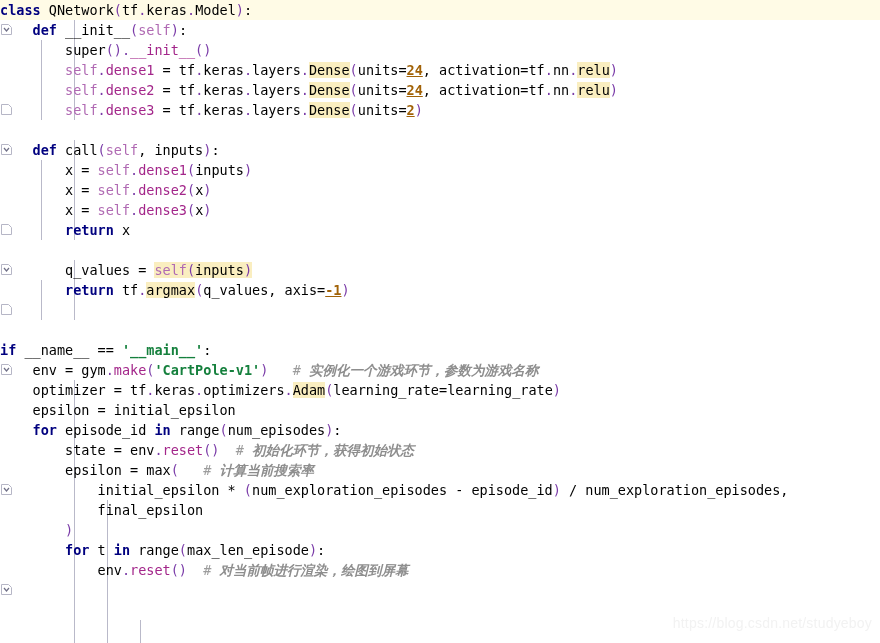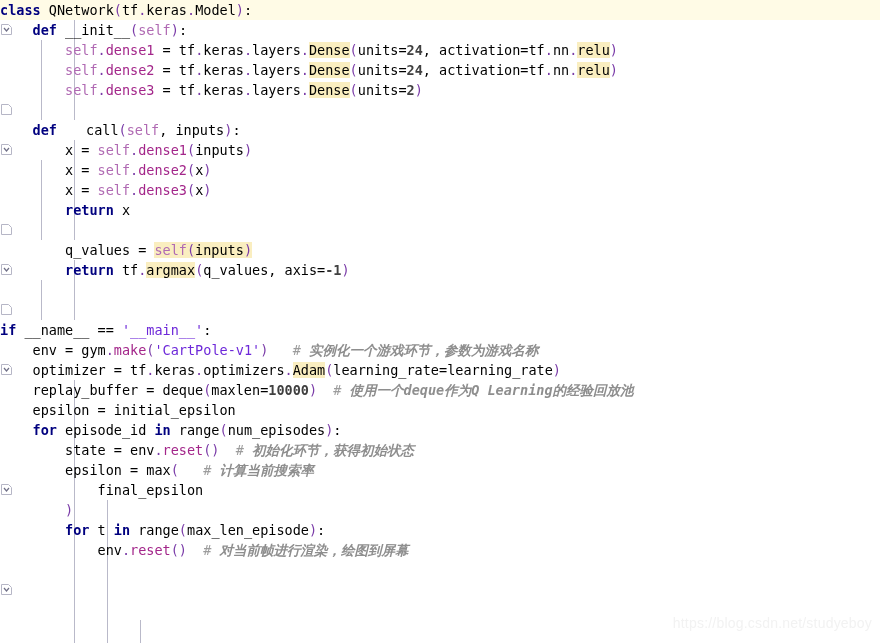--- a/index.html
+++ b/index.html
@@ -66,23 +66,23 @@
     width: 1px;
     background: #b9b9c9;
   }
 
   
   .kw       { color: #00007f; font-weight: bold; }   
   .nm       { color: #000000; }                      
   .cls      { color: #000000; }                      
   .self     { color: #b06ab3; }                      
   .attr     { color: #a3268a; }                      
-  .fn       { color: #000000; margin-left: 21px; }
-  .num      { color: #404040; font-weight: bold; }
-  .str      { color: #6d28d9; font-weight: normal; }
+  .fn       { color: #000000; }
+  .num      { color: #a16207; font-weight: bold; text-decoration: underline; }
+  .str      { color: #15803d; font-weight: bold; }
   .op       { color: #000000; }
   .punct    { color: #7a3ba8; }
   .dunder   { color: #000000; }
   .cmt-b    { color: #8e8e8e; font-style: italic; font-weight: bold; }
   .cmt-hash { color: #9c9c9c; }
 
   
   .hl {
     background: #faeec0;
   }
@@ -175,20 +175,21 @@
   <div class="guide" style="left:41px; top:280px; height:40px;"></div>
   <div class="guide" style="left:107px; top:500px; height:143px;"></div>
   <div class="guide" style="left:140px; top:620px; height:23px;"></div>
 
   <div class="code">
 
     <div class="line current"><span class="kw">class</span><span class="nm"> </span><span class="cls">QNetwork</span><span class="punct">(</span><span class="nm">tf</span><span class="punct">.</span><span class="nm">keras</span><span class="punct">.</span><span class="nm">Model</span><span class="punct">)</span><span class="op">:</span></div>
 
     <div class="line"><span>    </span><span class="kw">def</span><span> </span><span class="dunder">__init__</span><span class="punct">(</span><span class="self">self</span><span class="punct">)</span><span class="op">:</span></div>
 
+    <div class="line"><span>        </span><span class="nm">super</span><span class="punct">()</span><span class="punct">.</span><span class="attr">__init__</span><span class="punct">()</span></div>
 
     <div class="line"><span>        </span><span class="self">self</span><span class="punct">.</span><span class="attr">dense1</span><span class="op"> = </span><span class="nm">tf</span><span class="punct">.</span><span class="nm">keras</span><span class="punct">.</span><span class="nm">layers</span><span class="punct">.</span><span class="hl">Dense</span><span class="punct">(</span><span class="nm">units</span><span class="op">=</span><span class="num">24</span><span class="op">, </span><span class="nm">activation</span><span class="op">=</span><span class="nm">tf</span><span class="punct">.</span><span class="nm">nn</span><span class="punct">.</span><span class="hl">relu</span><span class="punct">)</span></div>
 
     <div class="line"><span>        </span><span class="self">self</span><span class="punct">.</span><span class="attr">dense2</span><span class="op"> = </span><span class="nm">tf</span><span class="punct">.</span><span class="nm">keras</span><span class="punct">.</span><span class="nm">layers</span><span class="punct">.</span><span class="hl">Dense</span><span class="punct">(</span><span class="nm">units</span><span class="op">=</span><span class="num">24</span><span class="op">, </span><span class="nm">activation</span><span class="op">=</span><span class="nm">tf</span><span class="punct">.</span><span class="nm">nn</span><span class="punct">.</span><span class="hl">relu</span><span class="punct">)</span></div>
 
     <div class="line"><span>        </span><span class="self">self</span><span class="punct">.</span><span class="attr">dense3</span><span class="op"> = </span><span class="nm">tf</span><span class="punct">.</span><span class="nm">keras</span><span class="punct">.</span><span class="nm">layers</span><span class="punct">.</span><span class="hl">Dense</span><span class="punct">(</span><span class="nm">units</span><span class="op">=</span><span class="num">2</span><span class="punct">)</span></div>
 
     <div class="line">&nbsp;</div>
 
     <div class="line"><span>    </span><span class="kw">def</span><span> </span><span class="fn">call</span><span class="punct">(</span><span class="self">self</span><span class="op">, </span><span class="nm">inputs</span><span class="punct">)</span><span class="op">:</span></div>
@@ -211,30 +212,30 @@
     <div class="line">&nbsp;</div>
     <div class="line">&nbsp;</div>
 
     <div class="line"><span class="kw">if</span><span class="nm"> __name__ </span><span class="op">== </span><span class="str">'__main__'</span><span class="op">:</span></div>
 
     <div class="line"><span>    </span><span class="nm">env</span><span class="op"> = </span><span class="nm">gym</span><span class="punct">.</span><span class="attr">make</span><span class="punct">(</span><span class="str">'CartPole-v1'</span><span class="punct">)</span><span>   </span><span class="cmt-hash"># </span><span class="cmt-b">实例化一个游戏环节，参数为游戏名称</span></div>
 
 
     <div class="line"><span>    </span><span class="nm">optimizer</span><span class="op"> = </span><span class="nm">tf</span><span class="punct">.</span><span class="nm">keras</span><span class="punct">.</span><span class="nm">optimizers</span><span class="punct">.</span><span class="hl">Adam</span><span class="punct">(</span><span class="nm">learning_rate</span><span class="op">=</span><span class="nm">learning_rate</span><span class="punct">)</span></div>
 
-    <div class="line"><span>    </span><span class="nm">replay_buffer</span><span class="op"> = </span><span class="nm">deque</span><span class="punct">(</span><span class="nm">maxlen</span><span class="op">=</span><span class="num">10000</span><span class="punct">)</span><span>  </span><span class="cmt-hash"># </span><span class="cmt-b">使用一个deque作为Q Learning的经验回放池</span></div>
 
     <div class="line"><span>    </span><span class="nm">epsilon</span><span class="op"> = </span><span class="nm">initial_epsilon</span></div>
 
     <div class="line"><span>    </span><span class="kw">for</span><span class="nm"> episode_id </span><span class="kw">in</span><span class="nm"> </span><span class="nm">range</span><span class="punct">(</span><span class="nm">num_episodes</span><span class="punct">)</span><span class="op">:</span></div>
 
     <div class="line"><span>        </span><span class="nm">state</span><span class="op"> = </span><span class="nm">env</span><span class="punct">.</span><span class="attr">reset</span><span class="punct">()</span><span>  </span><span class="cmt-hash"># </span><span class="cmt-b">初始化环节，获得初始状态</span></div>
 
     <div class="line"><span>        </span><span class="nm">epsilon</span><span class="op"> = </span><span class="nm">max</span><span class="punct">(</span><span>   </span><span class="cmt-hash"># </span><span class="cmt-b">计算当前搜索率</span></div>
 
+    <div class="line"><span>            </span><span class="nm">initial_epsilon</span><span class="op"> * </span><span class="punct">(</span><span class="nm">num_exploration_episodes</span><span class="op"> - </span><span class="nm">episode_id</span><span class="punct">)</span><span class="op"> / </span><span class="nm">num_exploration_episodes</span><span class="op">,</span></div>
 
     <div class="line"><span>            </span><span class="nm">final_epsilon</span></div>
 
     <div class="line"><span>        </span><span class="punct">)</span></div>
 
     <div class="line"><span>        </span><span class="kw">for</span><span class="nm"> t </span><span class="kw">in</span><span class="nm"> </span><span class="nm">range</span><span class="punct">(</span><span class="nm">max_len_episode</span><span class="punct">)</span><span class="op">:</span></div>
 
     <div class="line"><span>            </span><span class="nm">env</span><span class="punct">.</span><span class="attr">reset</span><span class="punct">()</span><span>  </span><span class="cmt-hash"># </span><span class="cmt-b">对当前帧进行渲染，绘图到屏幕</span></div>
 
   </div>

